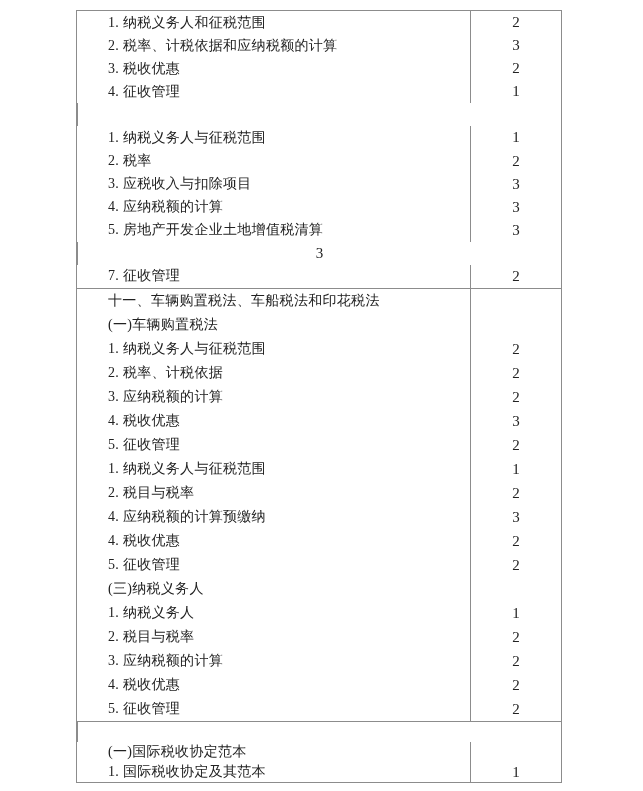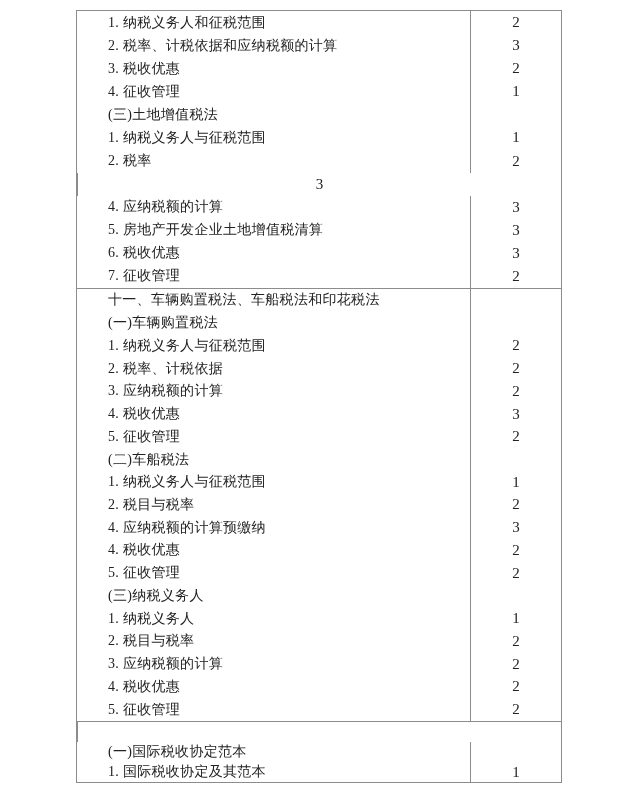--- a/index.html
+++ b/index.html
@@ -78,44 +78,43 @@
         </div>
         <div class="row">
           <div class="cell-label">3. 税收优惠</div>
           <div class="cell-value">2</div>
         </div>
         <div class="row">
           <div class="cell-label">4. 征收管理</div>
           <div class="cell-value">1</div>
         </div>
         <div class="row">
-          <div class="cell-label">(三)土地增值税法</div>
           <div class="cell-value"></div>
         </div>
         <div class="row">
           <div class="cell-label">1. 纳税义务人与征税范围</div>
           <div class="cell-value">1</div>
         </div>
         <div class="row">
           <div class="cell-label">2. 税率</div>
           <div class="cell-value">2</div>
         </div>
         <div class="row">
+          <div class="cell-label">3. 应税收入与扣除项目</div>
           <div class="cell-value">3</div>
         </div>
         <div class="row">
           <div class="cell-label">4. 应纳税额的计算</div>
           <div class="cell-value">3</div>
         </div>
         <div class="row">
           <div class="cell-label">5. 房地产开发企业土地增值税清算</div>
           <div class="cell-value">3</div>
         </div>
         <div class="row">
-          <div class="cell-label">6. 税收优惠</div>
           <div class="cell-value">3</div>
         </div>
         <div class="row">
           <div class="cell-label">7. 征收管理</div>
           <div class="cell-value">2</div>
         </div>
       </div>
     <div class="section">
         <div class="row">
           <div class="cell-label">十一、车辆购置税法、车船税法和印花税法</div>
@@ -137,24 +136,20 @@
           <div class="cell-label">3. 应纳税额的计算</div>
           <div class="cell-value">2</div>
         </div>
         <div class="row">
           <div class="cell-label">4. 税收优惠</div>
           <div class="cell-value">3</div>
         </div>
         <div class="row">
           <div class="cell-label">5. 征收管理</div>
           <div class="cell-value">2</div>
-        </div>
-        <div class="row">
-          <div class="cell-label">(二)车船税法</div>
-          <div class="cell-value"></div>
         </div>
         <div class="row">
           <div class="cell-label">1. 纳税义务人与征税范围</div>
           <div class="cell-value">1</div>
         </div>
         <div class="row">
           <div class="cell-label">2. 税目与税率</div>
           <div class="cell-value">2</div>
         </div>
         <div class="row">

